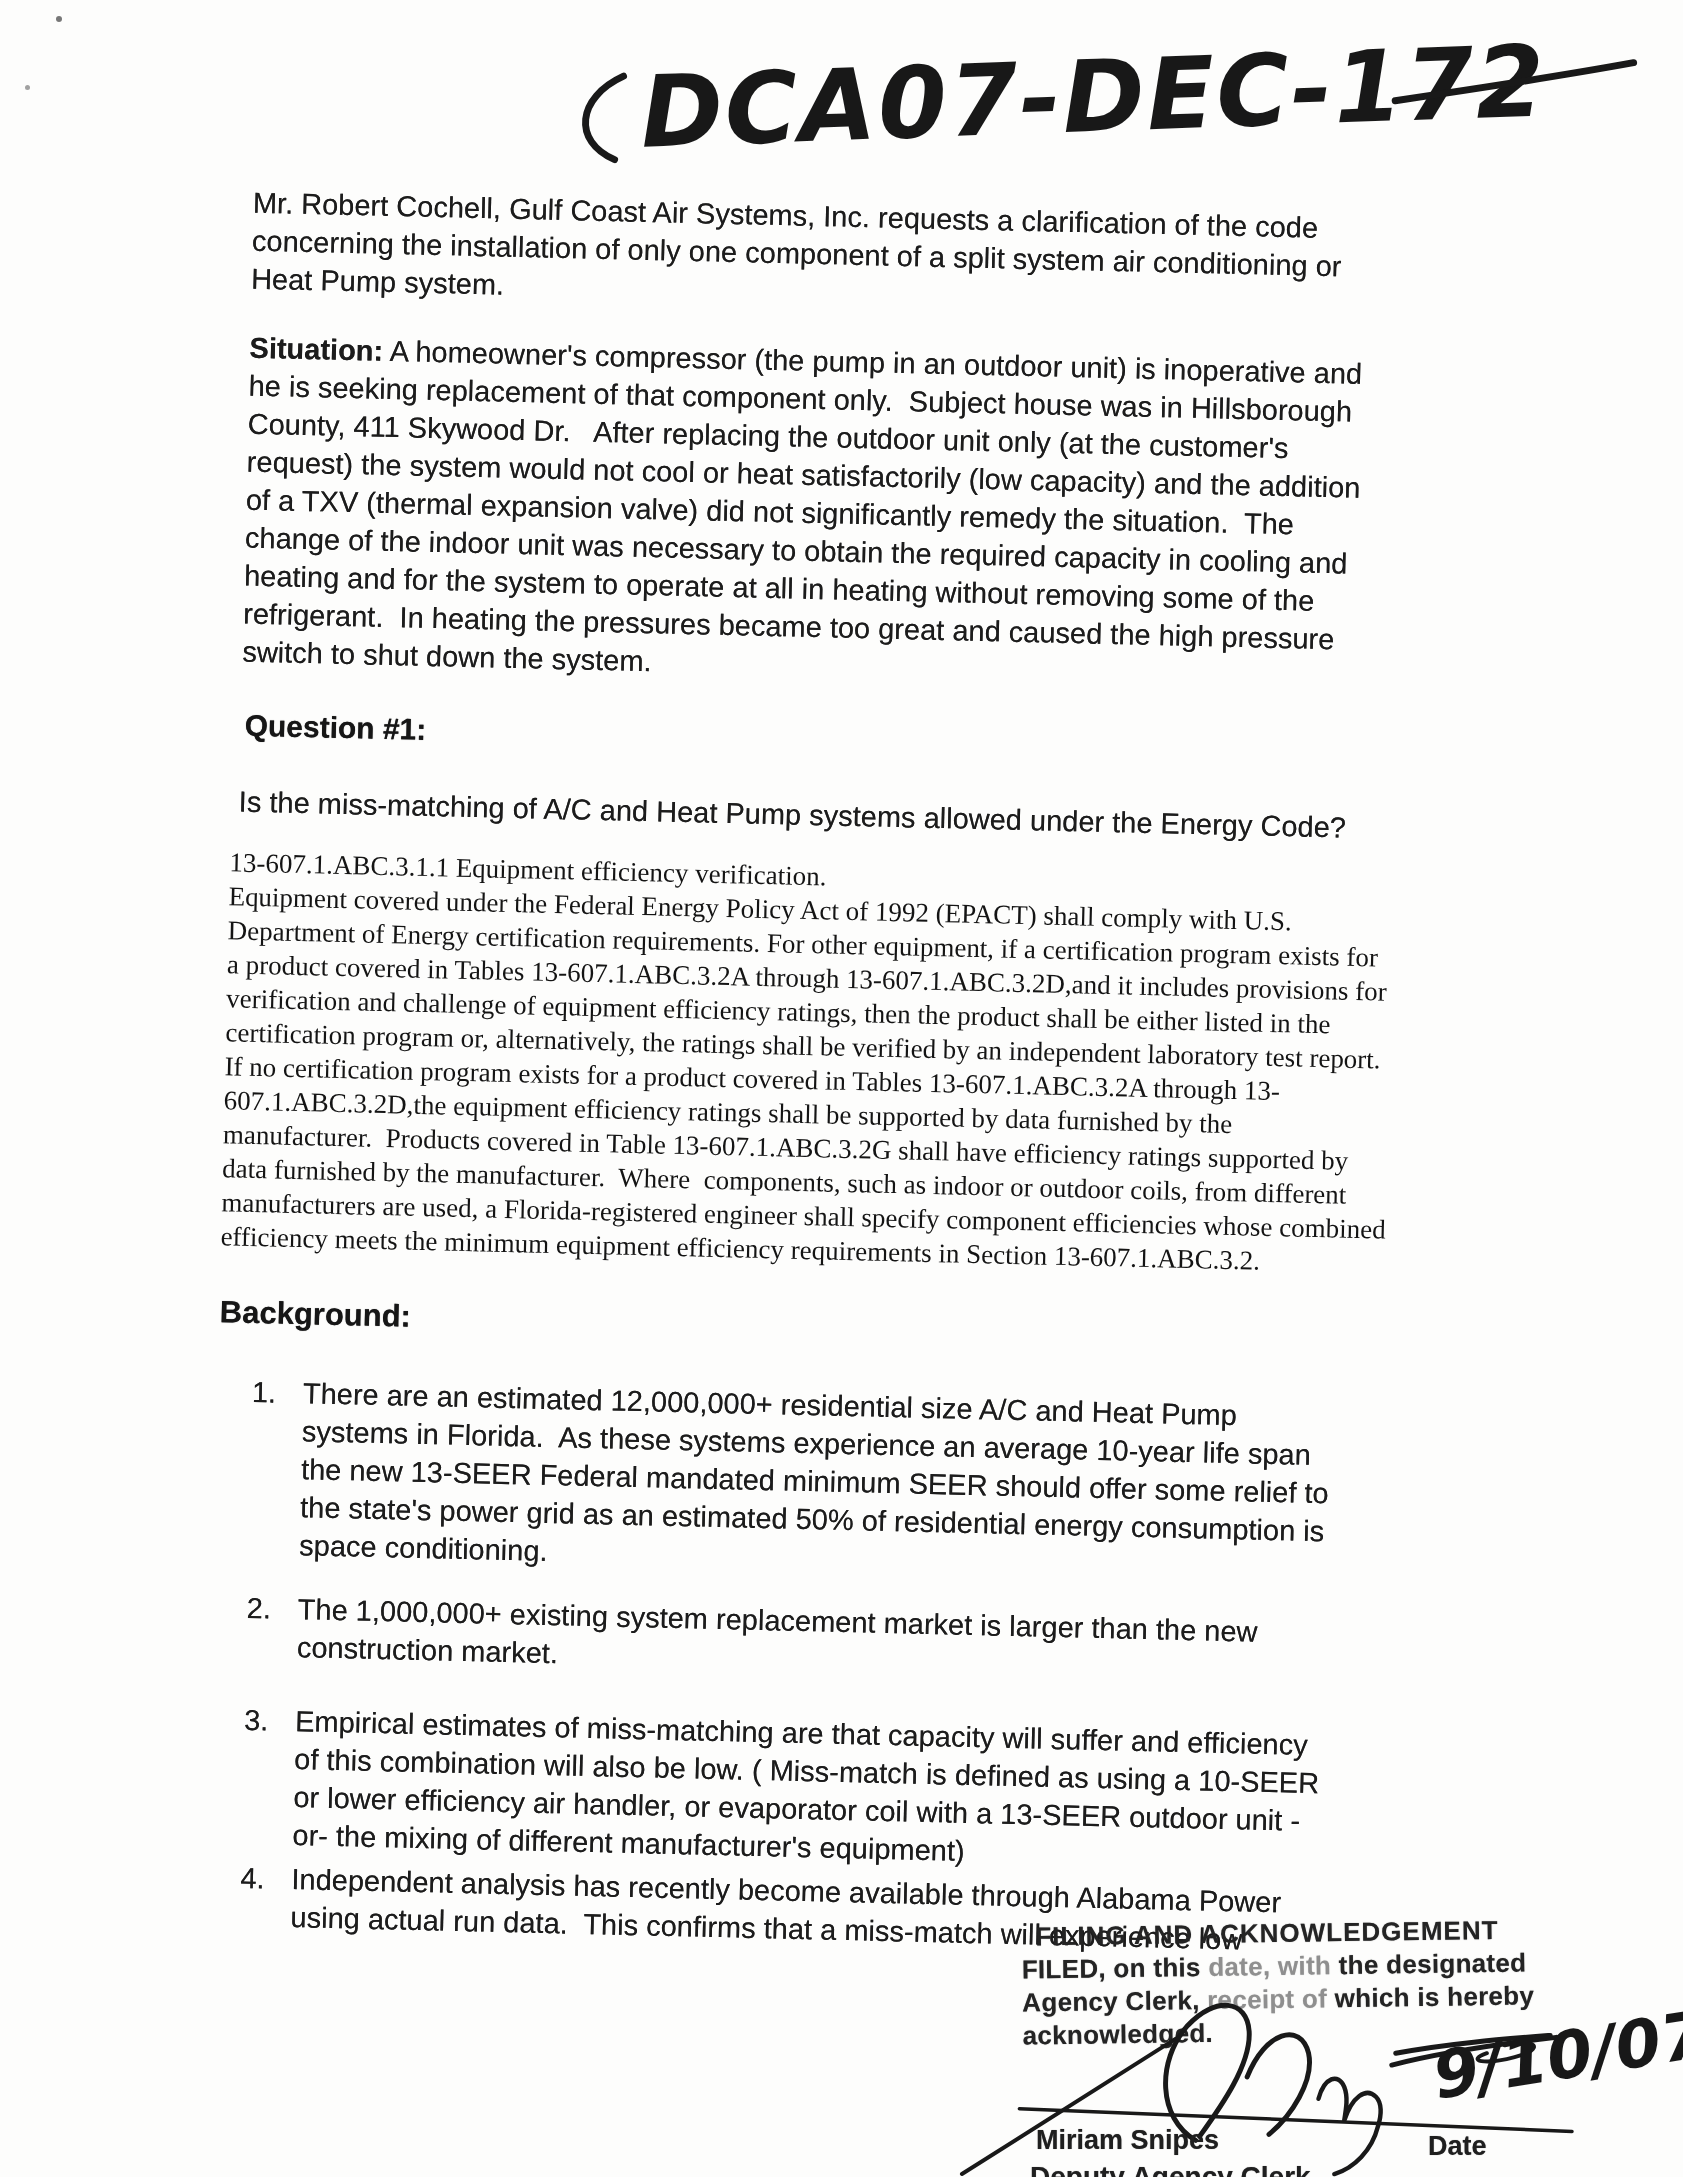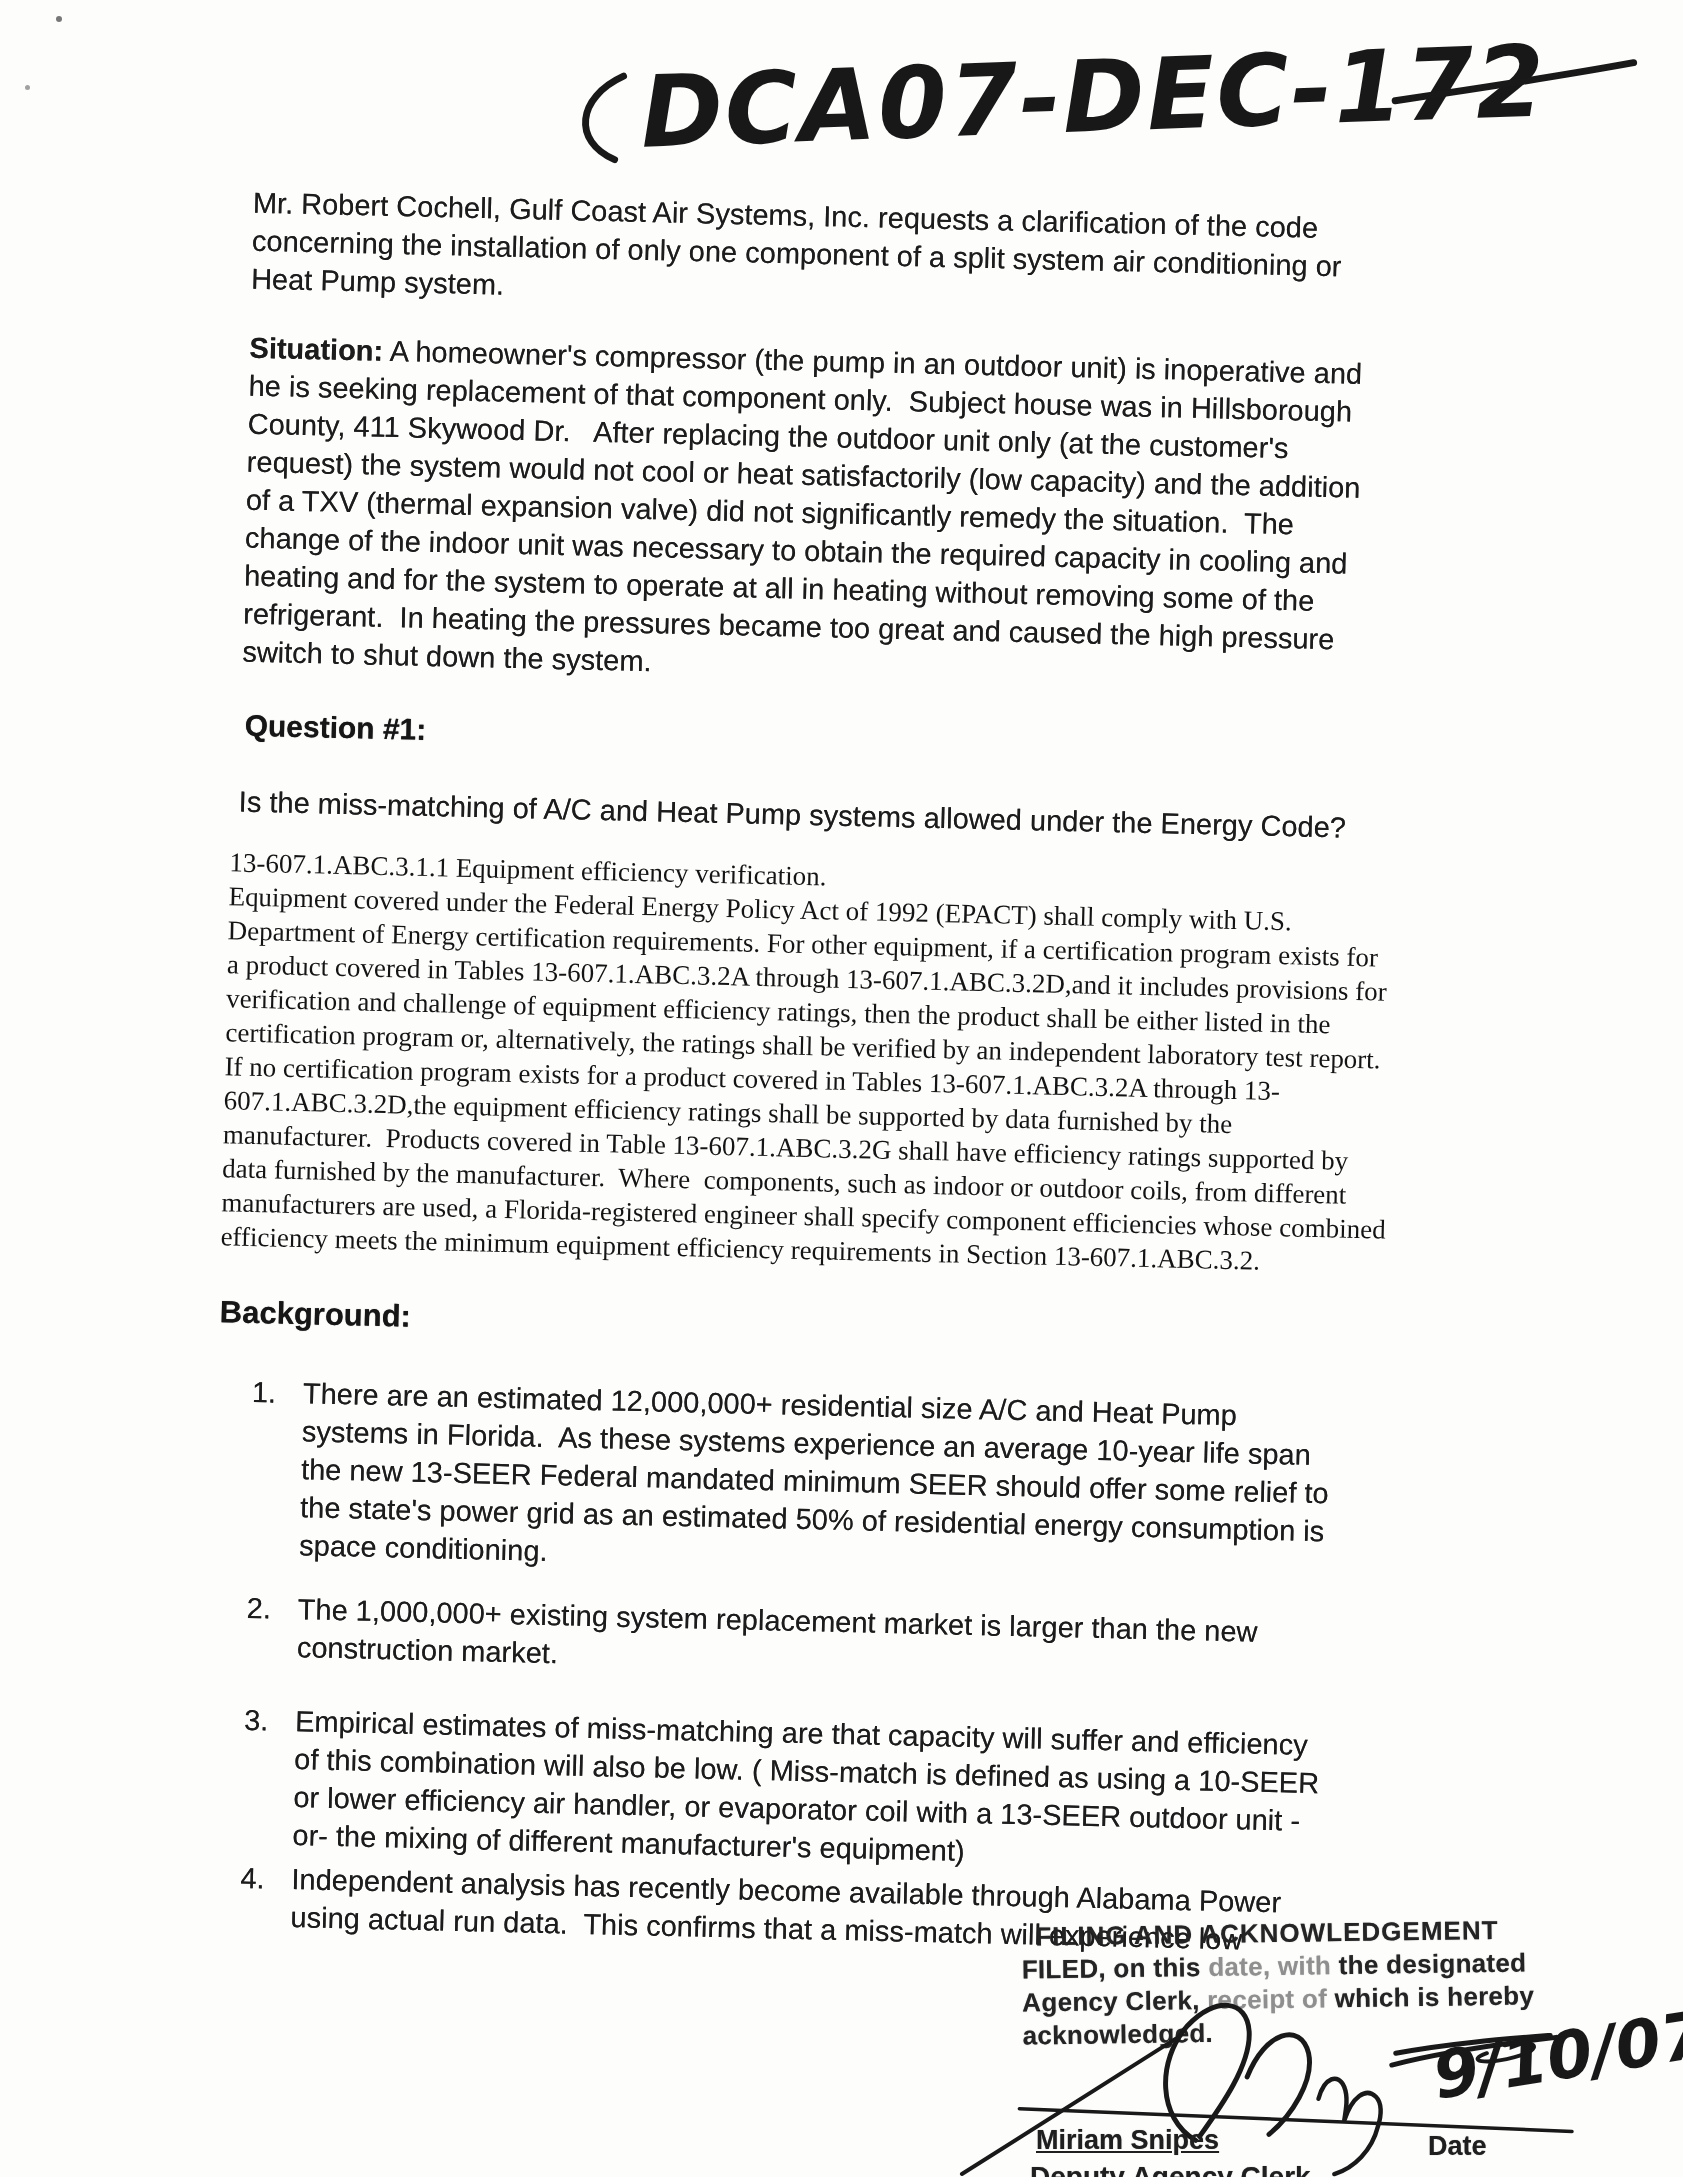--- a/index.html
+++ b/index.html
@@ -141,18 +141,18 @@
     <path class="ink" d="M 248,172 C 210,150 208,92 240,56 C 268,26 300,30 302,62 C 304,96 272,140 252,168" stroke-width="5"></path>
     <path class="ink" d="M 300,108 C 318,62 354,52 362,84 C 368,112 344,148 322,166" stroke-width="5"></path>
     <path class="ink" d="M 372,130 C 378,108 392,104 398,118 C 402,128 400,140 398,152 C 406,128 420,118 430,128 C 436,134 436,146 432,158 C 426,182 408,200 388,206" stroke-width="4.5"></path>
     <path class="ink" d="M 446,96 C 500,82 560,74 612,68" stroke-width="5"></path>
     <path class="ink" d="M 450,84 C 505,74 556,70 606,66" stroke-width="5"></path>
     <path class="ink" d="M 560,76 C 592,68 602,80 570,88 C 540,96 520,92 542,84" stroke-width="4"></path>
     <path class="ink" d="M 70,140 L 628,163" stroke-width="3.5"></path>
     <text x="492" y="130" transform="rotate(-9 492 130)" font-family="DejaVu Sans, sans-serif" font-style="italic" font-weight="700" font-size="66" fill="#181818">9/10/07</text>
   </svg>
 
-  <div class="sig-label" style="left:1036px;top:2125px;text-decoration:underline;">Miriam Snipes</div>
+  <div class="sig-label" style="left:1036px;top:2125px;">Miriam Snipes</div>
   <div class="sig-label" style="left:1030px;top:2161px;font-size:28px;">Deputy Agency Clerk</div>
   <div class="sig-label" style="left:1428px;top:2131px;">Date</div>
 
 </div>
 
 
 </body></html>

